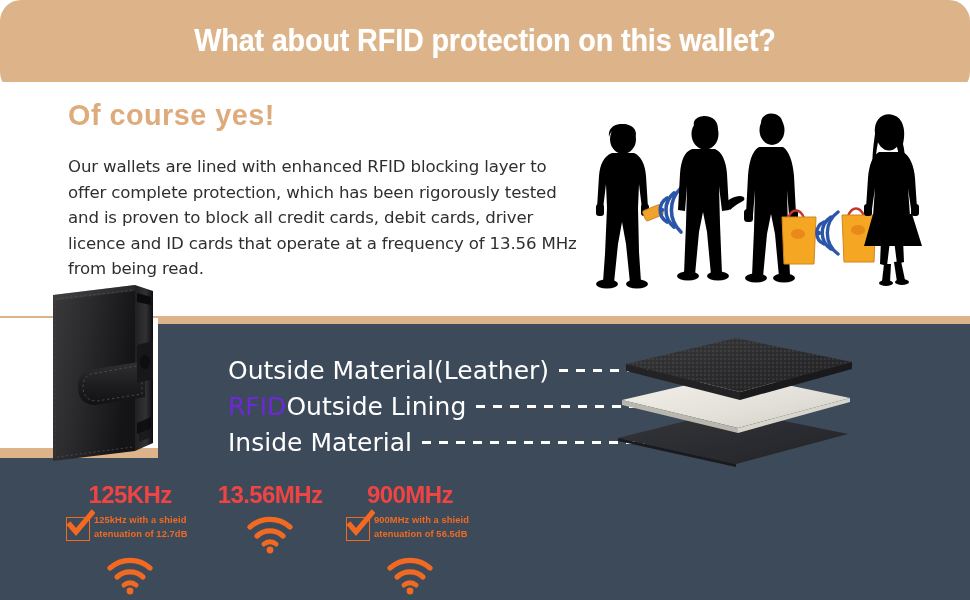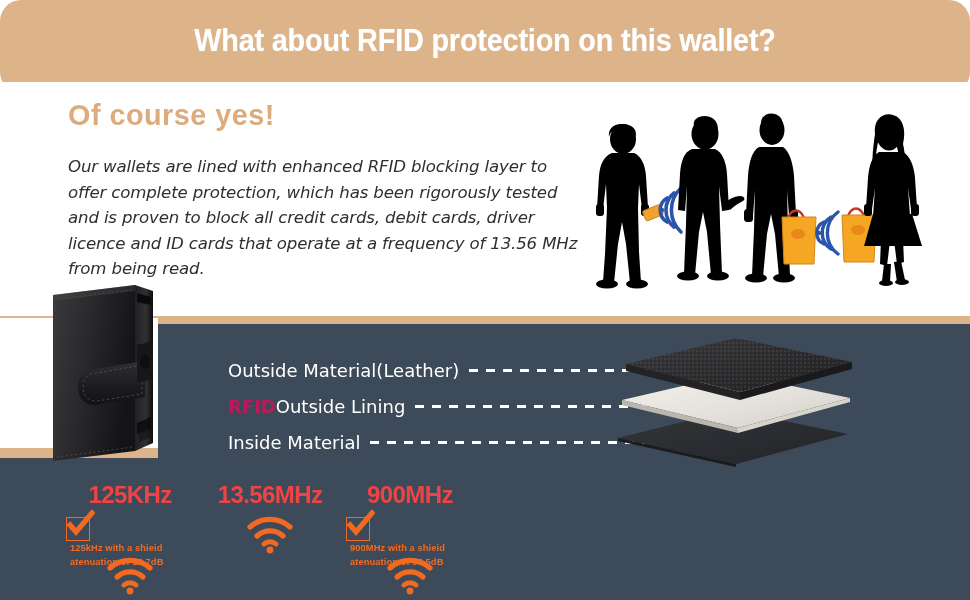--- a/index.html
+++ b/index.html
@@ -44,21 +44,21 @@
     white-space:nowrap;
   }
   .body-copy{
     position:absolute;left:68px;top:154px;width:510px;
     color:#2f2f2f;
     font-family:"DejaVu Sans", sans-serif;
     font-size:16.6px;
     line-height:25.5px;
     letter-spacing:-0.15px;
   }
-  .body-copy p{margin:0;font-style:italic;}
+  .body-copy p{margin:0;}
 
   
   .illus{
     position:absolute;left:592px;top:104px;width:372px;height:190px;
     background:#ffffff;
   }
   .illus svg{display:block;width:372px;height:190px;}
 
   
   .lower{
@@ -84,25 +84,25 @@
 
   
   .layers-labels{
     position:absolute;left:228px;top:352px;width:420px;
   }
   .layer-row{
     display:flex;align-items:center;
     height:36px;
     color:#ffffff;
     font-family:"DejaVu Sans", sans-serif;
-    font-size:18px;
+    font-size:25px;
     white-space:nowrap;
     text-align:center;
   }
-  .layer-row .lbl-rfid{color:#be185d;font-weight:bold;}
+  .layer-row .lbl-rfid{color:#6d28d9;font-weight:normal;}
   .layer-row .lbl-text{color:#ffffff;}
   .leader{
     flex:1 1 auto;
     margin-left:10px;
     height:3px;
     background:repeating-linear-gradient(to right,#ffffff 0 9px,transparent 9px 17px);
   }
 
   
   .swatches{
@@ -127,21 +127,20 @@
     letter-spacing:-0.6px;
     line-height:26px;
     white-space:nowrap;
   }
   .freq-note{
     position:relative;
     margin-top:5px;
     margin-left:6px;
     display:flex;align-items:flex-start;
     height:36px;
-    flex-direction:column;
   }
   .check-box{
     position:relative;
     width:22px;height:22px;
     border:1.6px solid #f26a22;
     flex:0 0 auto;
     margin-top:4px;
   }
   .check-mark{
     position:absolute;left:-2px;top:-9px;width:30px;height:30px;

